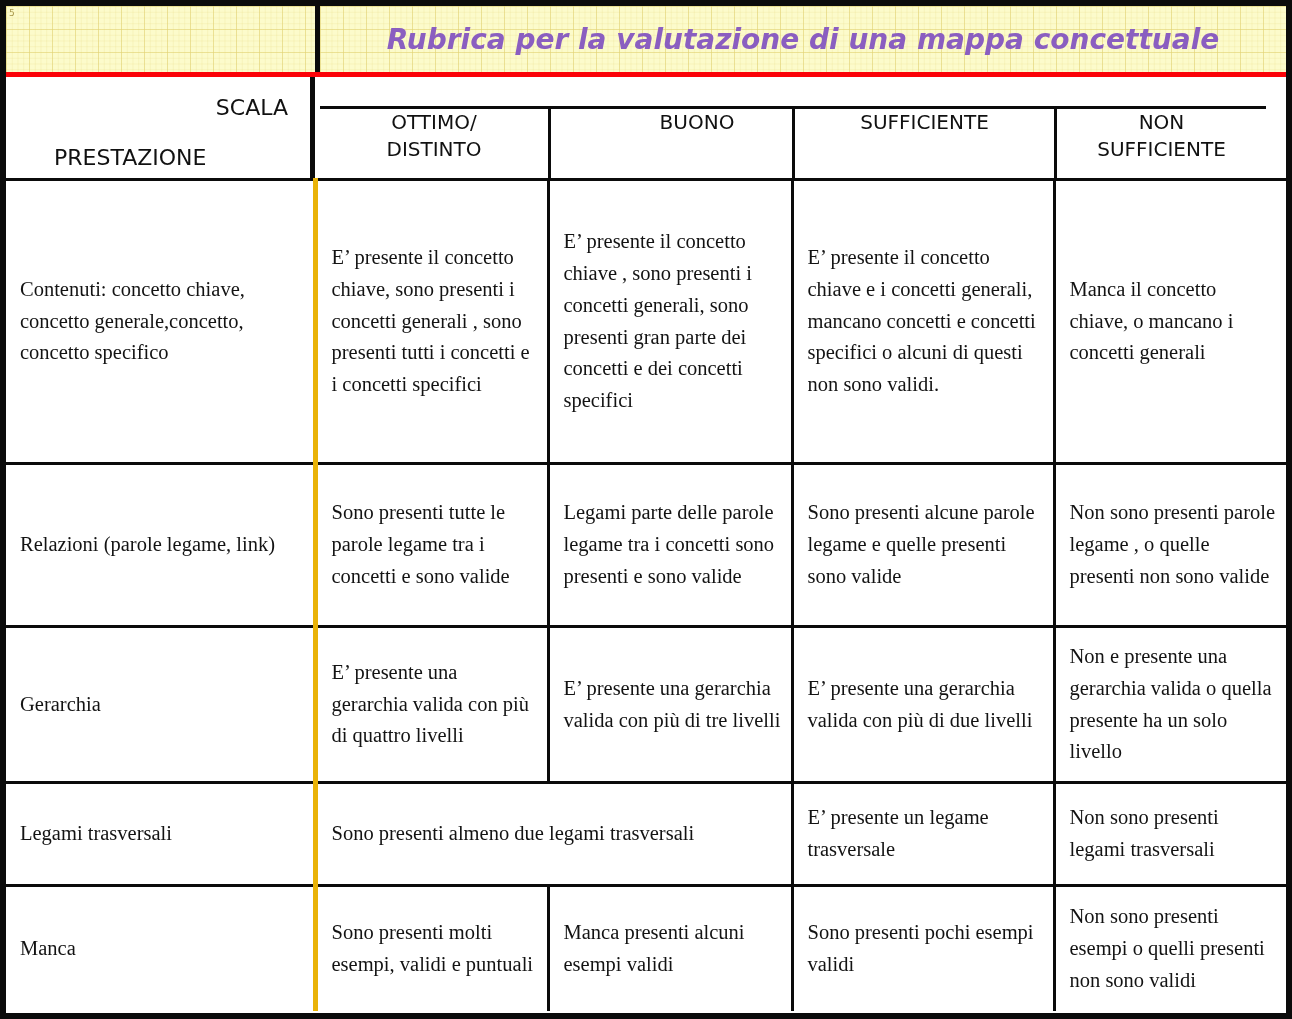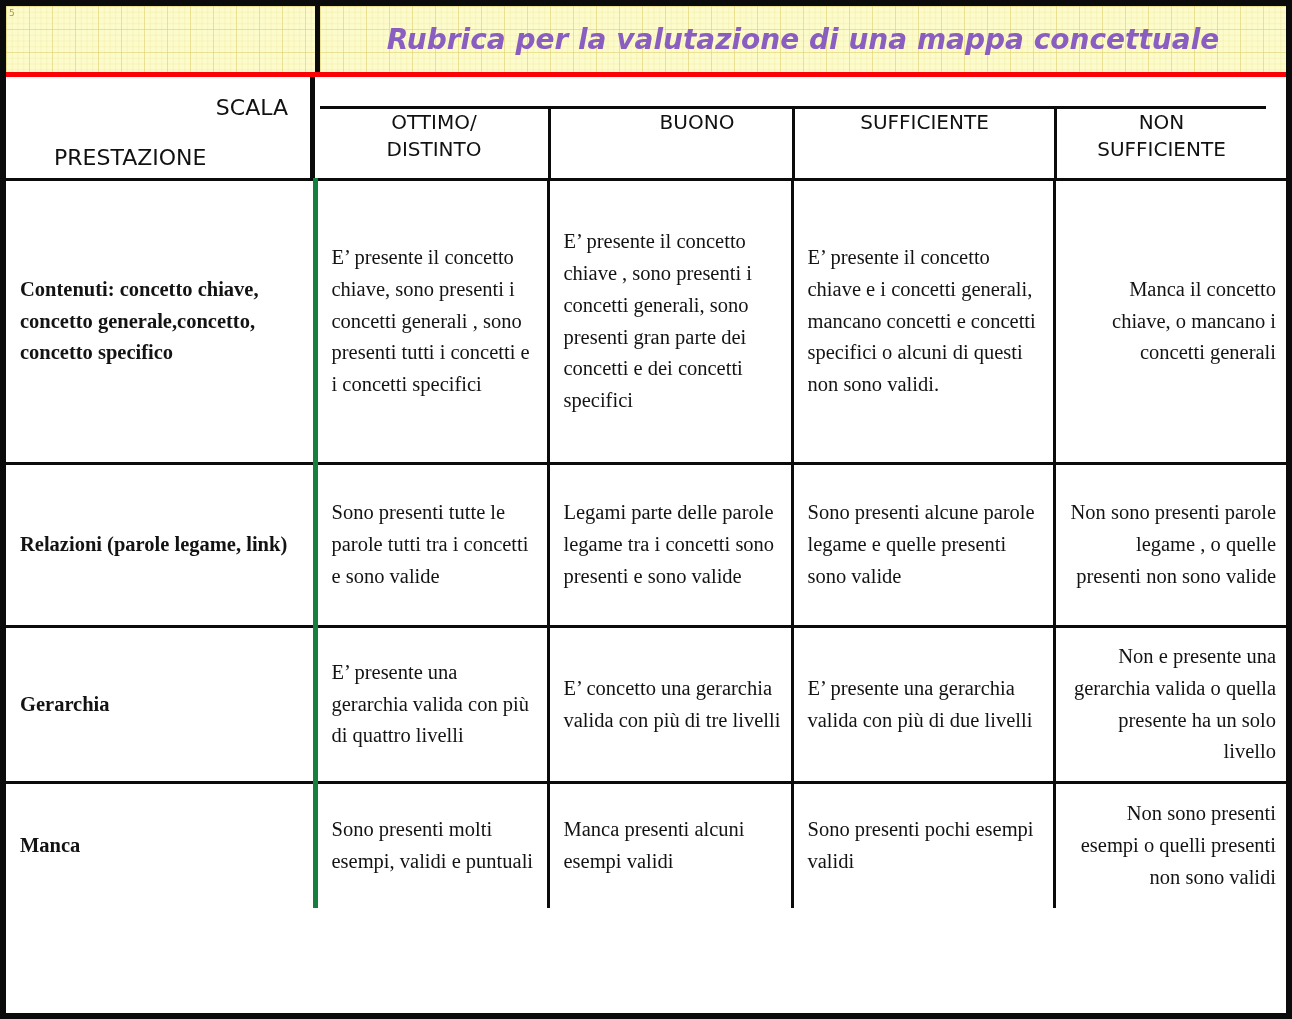--- a/index.html
+++ b/index.html
@@ -80,27 +80,27 @@
   }
   .body-table td {
     border:3px solid #0b0b0b;
     vertical-align:middle;
     font-family:"Liberation Serif", serif;
     font-size:20.5px; line-height:1.55; color:#131313;
     padding:8px 10px 8px 14px;
     background:#ffffff;
   }
   .body-table td.rowlabel {
-    font-weight:bold;
+    font-weight:normal;
     border-left:none;
-    border-right:5px solid #15803d;
+    border-right:5px solid #eab308;
     padding-right:22px;
     margin-left:34px;
   }
-  .body-table td:last-child { border-right:none;text-align:right; }
+  .body-table td:last-child { border-right:none; }
   .body-table tr:last-child td { border-bottom:none; }
   .row-1 { height:284px; }
   .row-2 { height:163px; }
   .row-3 { height:156px; }
   .row-4 { height:103px; }
   .row-5 { height:125px; }
 </style>
 </head>
 <body>
 
@@ -140,31 +140,37 @@
     <tbody>
       <tr class="row-1">
         <td class="rowlabel">Contenuti: concetto chiave, concetto generale,concetto, concetto specifico</td>
         <td>E’ presente il concetto chiave, sono presenti i concetti generali , sono presenti tutti i concetti e i concetti specifici</td>
         <td>E’ presente il concetto chiave , sono presenti i concetti generali, sono presenti gran parte dei concetti e dei concetti specifici</td>
         <td>E’ presente il concetto chiave e i concetti generali, mancano concetti e concetti specifici o alcuni di questi non sono validi.</td>
         <td>Manca il concetto chiave, o mancano i concetti generali</td>
       </tr>
       <tr class="row-2">
         <td class="rowlabel">Relazioni (parole legame, link)</td>
-        <td>Sono presenti tutte le parole tutti tra i concetti e sono valide</td>
+        <td>Sono presenti tutte le parole legame tra i concetti e sono valide</td>
         <td>Legami parte delle parole legame tra i concetti sono presenti e sono valide</td>
         <td>Sono presenti alcune parole legame e quelle presenti sono valide</td>
         <td>Non sono presenti parole legame , o quelle presenti non sono valide</td>
       </tr>
       <tr class="row-3">
         <td class="rowlabel">Gerarchia</td>
         <td>E’ presente una gerarchia valida con più di quattro livelli</td>
-        <td>E’ concetto una gerarchia valida con più di tre livelli</td>
+        <td>E’ presente una gerarchia valida con più di tre livelli</td>
         <td>E’ presente una gerarchia valida con più di due livelli</td>
         <td>Non e presente una gerarchia valida o quella presente ha un solo livello</td>
+      </tr>
+      <tr class="row-4">
+        <td class="rowlabel">Legami trasversali</td>
+        <td colspan="2">Sono presenti almeno due legami trasversali</td>
+        <td>E’ presente un legame trasversale</td>
+        <td>Non sono presenti legami trasversali</td>
       </tr>
       <tr class="row-5">
         <td class="rowlabel">Manca</td>
         <td>Sono presenti molti esempi, validi e puntuali</td>
         <td>Manca presenti alcuni esempi validi</td>
         <td>Sono presenti pochi esempi validi</td>
         <td>Non sono presenti esempi o quelli presenti non sono validi</td>
       </tr>
     </tbody>
   </table>

